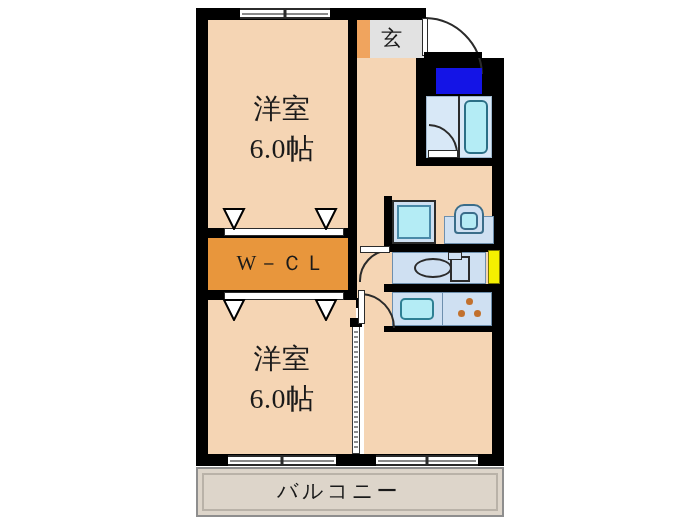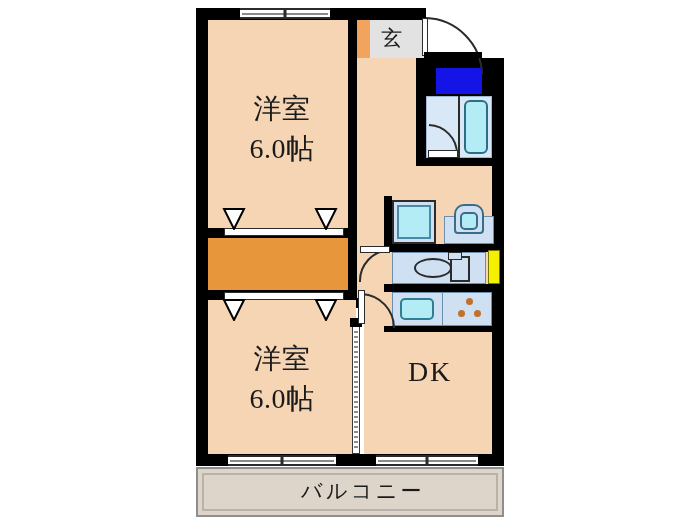--- a/index.html
+++ b/index.html
@@ -54,21 +54,21 @@
   .outline{border:2px solid #8e8e8e;}
   .balcony-inner{border:2px solid #b9b2a8;}
 </style>
 </head>
 <body>
 
 <div id="plan">
 
   <div class="abs balcony outline" style="left:196px;top:467px;width:308px;height:50px;"></div>
   <div class="abs balcony-inner" style="left:202px;top:473px;width:296px;height:38px;background:transparent;"></div>
-  <div class="lbl lbl-balcony" style="left:196px;top:481px;width:286px;padding-left:24px;">バルコニー</div>
+  <div class="lbl lbl-balcony" style="left:196px;top:481px;width:286px;">バルコニー</div>
 
   <div class="abs wall" style="left:196px;top:8px;width:170px;height:12px;"></div>
   <div class="abs wall" style="left:366px;top:8px;width:60px;height:12px;"></div>
 
   <div class="abs wall" style="left:196px;top:8px;width:12px;height:458px;"></div>
 
   <div class="abs wall" style="left:196px;top:8px;width:28px;height:30px;"></div>
   <div class="abs wall" style="left:196px;top:88px;width:28px;height:48px;"></div>
 
   <div class="abs wall" style="left:196px;top:454px;width:308px;height:12px;"></div>
@@ -200,21 +200,21 @@
   <div class="abs swing" style="left:360px;top:292px;">
     <svg width="36" height="38">
       <path d="M2,2 A34,34 0 0 1 34,36" fill="none" stroke="#2b2b2b" stroke-width="2"></path>
     </svg>
   </div>
   <div class="abs white" style="left:358px;top:290px;width:7px;height:34px;border:1px solid #2b2b2b;"></div>
 
   <div class="lbl lbl-room-name" style="left:208px;top:95px;width:148px;">洋室</div>
   <div class="lbl lbl-room-size" style="left:208px;top:135px;width:148px;">6.0帖</div>
 
+  <div class="lbl lbl-wcl" style="left:208px;top:253px;width:148px;">W－ＣＬ</div>
 
   <div class="lbl lbl-room-name" style="left:208px;top:345px;width:148px;">洋室</div>
   <div class="lbl lbl-room-size" style="left:208px;top:385px;width:148px;">6.0帖</div>
 
-  <div class="lbl lbl-dk" style="left:366px;top:358px;width:128px;">DK</div>
 
   <div class="lbl lbl-genkan" style="left:370px;top:28px;width:44px;">玄</div>
 
 </div>
 
 </body></html>

